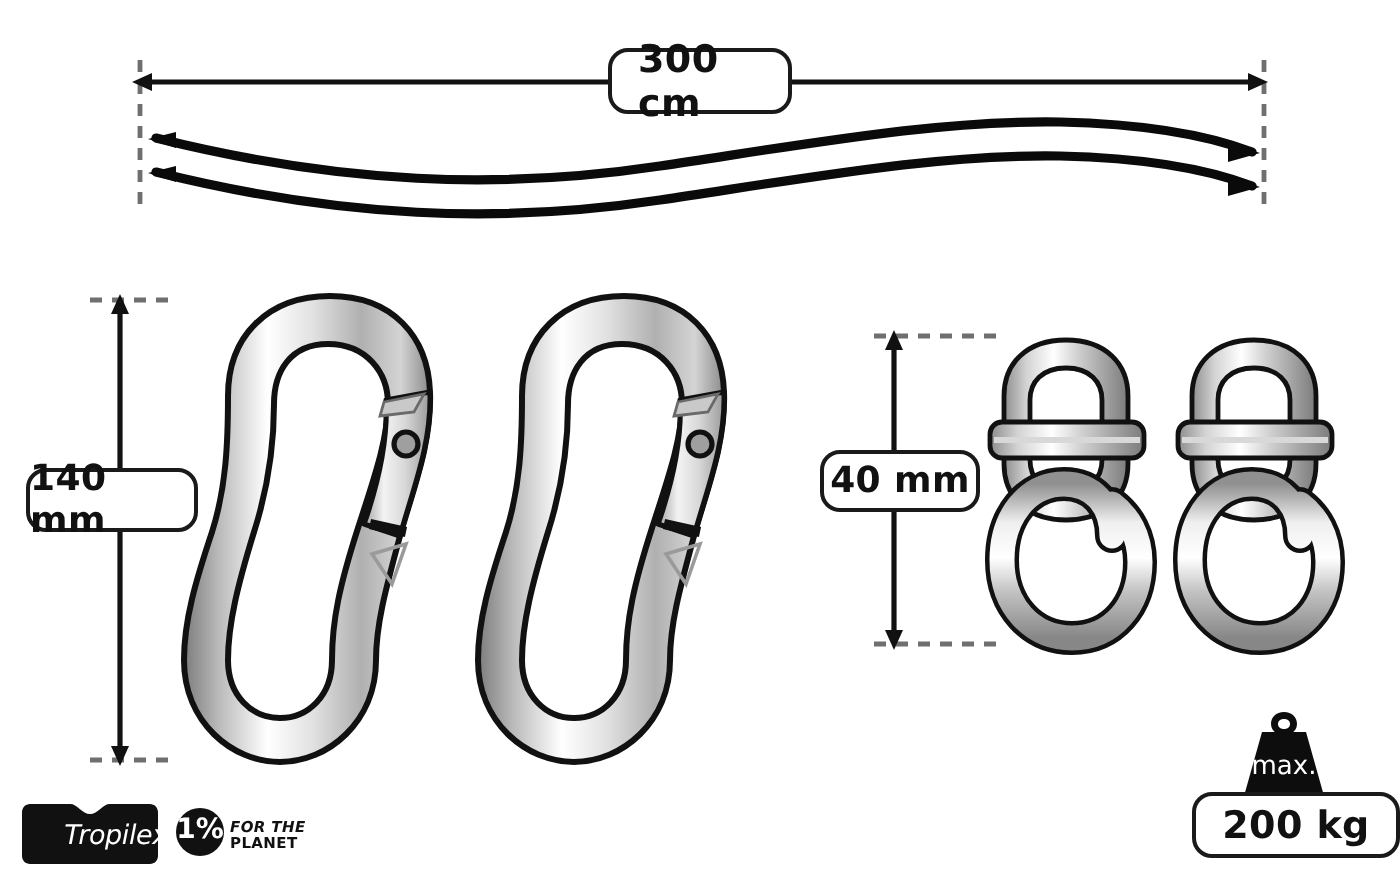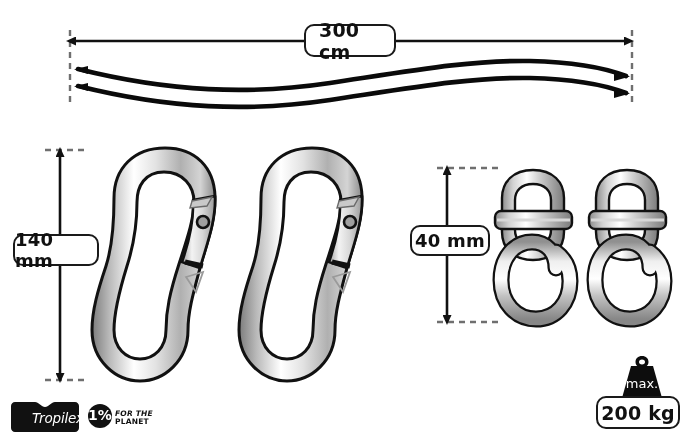--- a/index.html
+++ b/index.html
@@ -49,21 +49,21 @@
     width: 86px; height: 32px;
     font-size: 18px;
   }
   #label-80mm {
     left: 410px; top: 225px;
     width: 80px; height: 31px;
     font-size: 18px;
   }
   #label-200kg {
     left: 596px; top: 396px;
-    width: 84px; height: 33px;
+    width: 104px; height: 33px;
     font-size: 19px;
   }
   #weight-badge {
     position: absolute;
     left: 614px; top: 355px;
     width: 56px; height: 44px;
     z-index: 5;
   }
   #weight-badge .maxtext {
     position: absolute;

